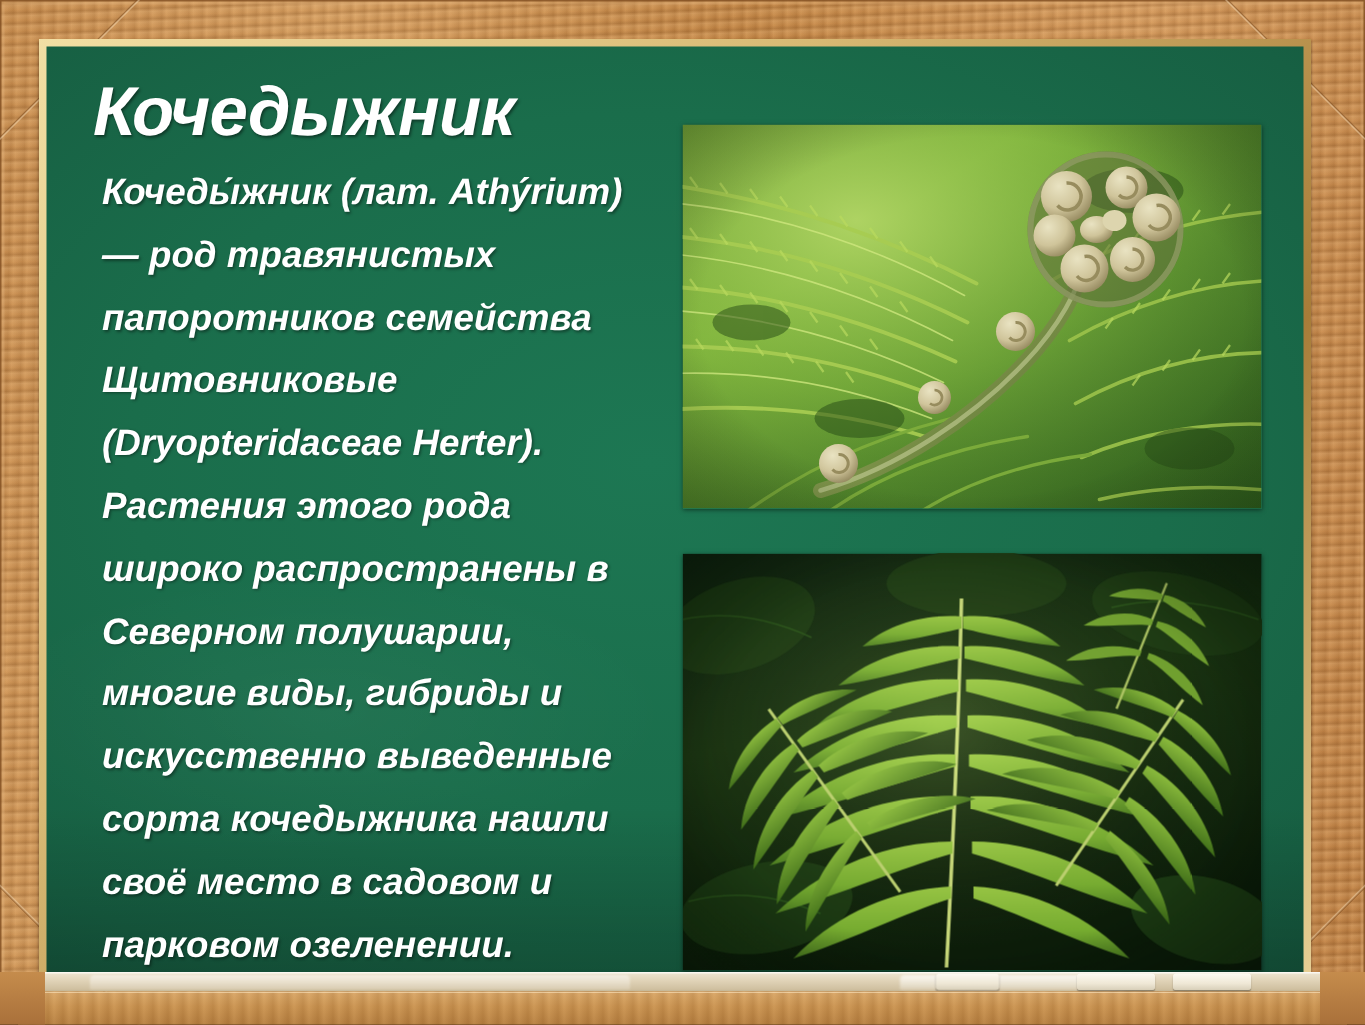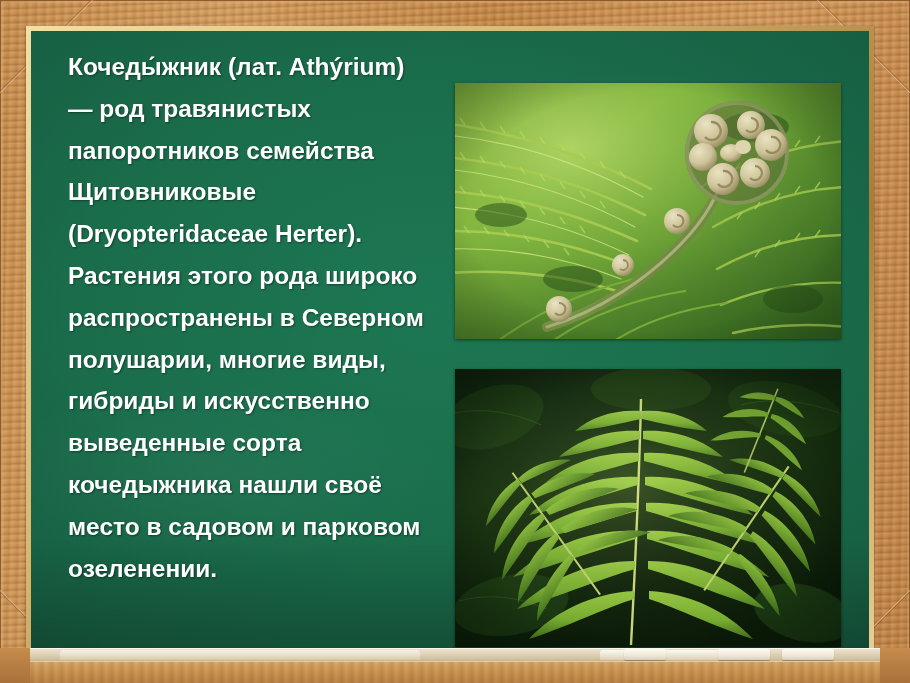--- a/index.html
+++ b/index.html
@@ -124,20 +124,21 @@
     letter-spacing: -0.5px;
     text-shadow: 1px 1px 2px rgba(0,0,0,0.45);
     white-space: nowrap;
   }
   .body-text {
     margin: 0;
     padding: 0 0 0 37px;
     font-size: 24.5px;
     line-height: 41.8px;
     font-weight: bold;
+    font-style: italic;
     color: #ffffff;
     text-shadow: 1px 1px 2px rgba(0,0,0,0.40);
   }
 
   
   .photo {
     position: absolute;
     overflow: hidden;
     box-shadow: 0 1px 3px rgba(0,0,0,0.5);
   }
@@ -214,20 +215,21 @@
   <div class="miter tl"></div>
   <div class="miter tr"></div>
   <div class="miter bl"></div>
   <div class="miter br"></div>
 
   <div class="bevel"></div>
 
   <div class="board"></div>
 
   <div class="text-col">
+    <h1 class="title">Кочедыжник</h1>
     <p class="body-text">Кочеды́жник (лат. Athýrium) — род травянистых папоротников семейства Щитовниковые (Dryopteridaceae Herter). Растения этого рода широко распространены в Северном полушарии, многие виды, гибриды и искусственно выведенные сорта кочедыжника нашли своё место в садовом и парковом озеленении.</p>
   </div>
 
   <div class="photo" id="photo-fiddlehead">
     <svg viewBox="0 0 386 256" preserveAspectRatio="none" aria-hidden="true">
       <defs>
         <linearGradient id="f1bg" x1="0" y1="0" x2="1" y2="1">
           <stop offset="0%" stop-color="#6e9b32"></stop>
           <stop offset="30%" stop-color="#7cb13a"></stop>
           <stop offset="62%" stop-color="#548a2c"></stop>

